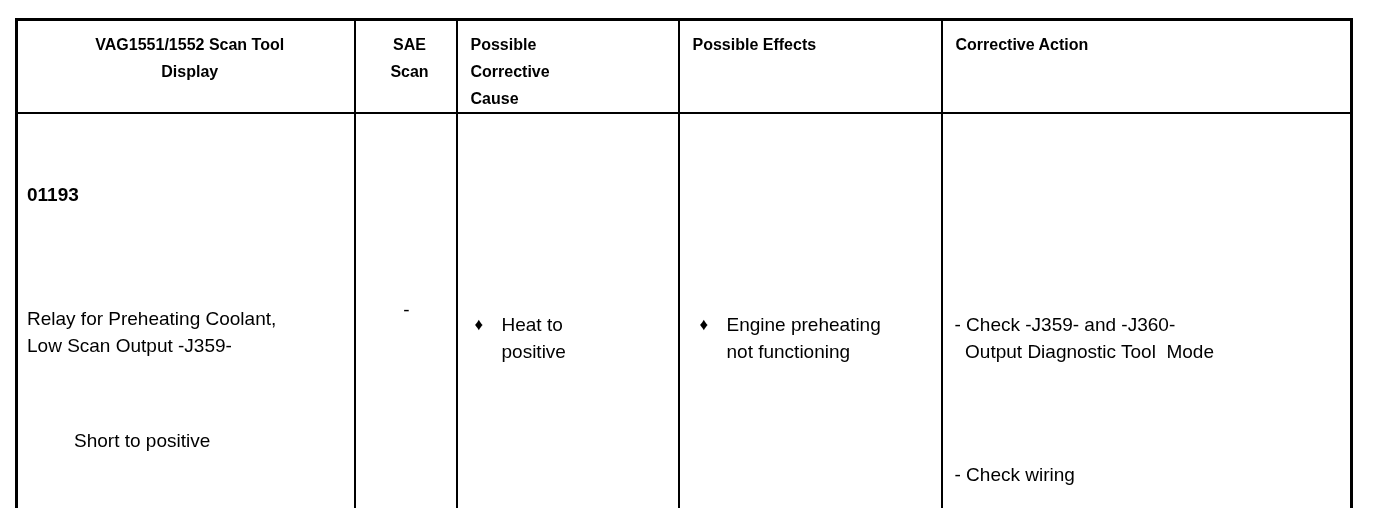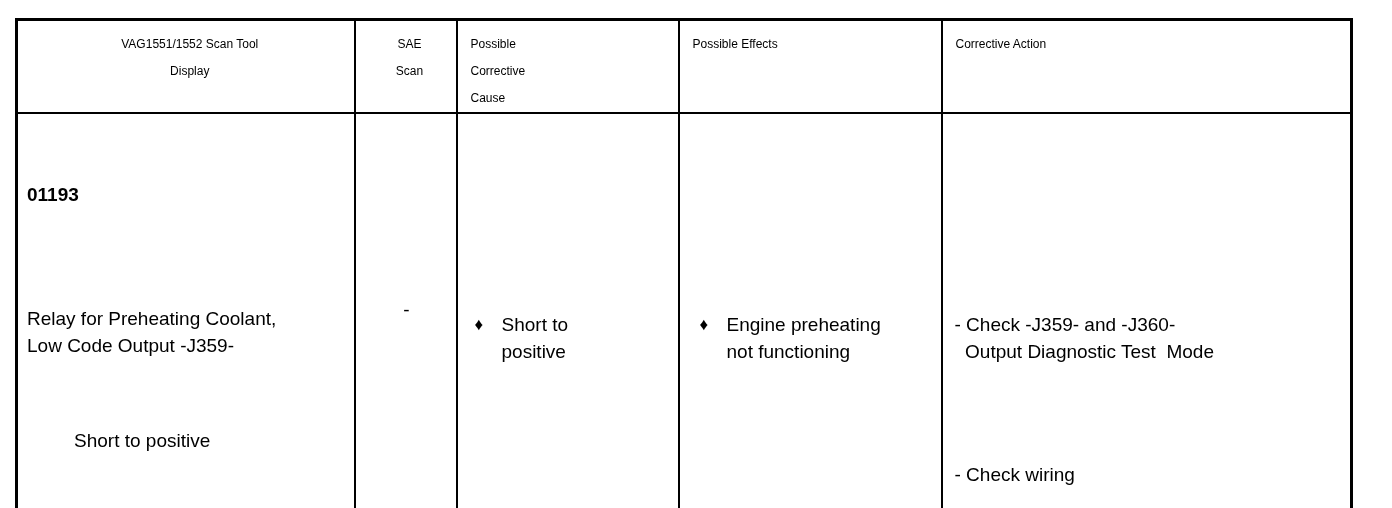--- a/index.html
+++ b/index.html
@@ -35,22 +35,22 @@
   th, td {
     vertical-align: top;
     font-size: 19px;
     line-height: 27px;
     white-space: pre-wrap;
     overflow: hidden;
   }
   thead tr { height: 93px; }
   tbody tr { height: 368px; }
   th {
-    font-weight: normal;
-    font-size: 12px;
+    font-weight: bold;
+    font-size: 16px;
     padding: 10px 0 0 8px;
     text-align: left;
   }
   th.center { text-align: center; }
   th.pad-left, td.pad-left { padding-left: 13px; }
   td { padding: 0 6px 0 8px; }
 
   
   td.cell-display { padding: 13px 6px 0 9px; }
   .dtc-code {
@@ -108,41 +108,41 @@
 Cause</th>
         <th class="pad-left">Possible Effects</th>
         <th class="pad-left">Corrective Action</th>
       </tr>
     </thead>
     <tbody>
       <tr>
         <td class="cell-display">
           <div class="dtc-code">01193</div>
           <div class="dtc-desc">Relay for Preheating Coolant,
-Low Code Output -J359-</div>
+Low Scan Output -J359-</div>
           <div class="dtc-sub">Short to positive</div>
         </td>
         <td class="cell-sae">
           <div>-</div>
         </td>
         <td class="cell-cause">
           <div class="bullet-item">
             <span class="bullet">♦</span>
-            <span class="bullet-text">Short to
+            <span class="bullet-text">Heat to
 positive</span>
           </div>
         </td>
         <td class="cell-effect">
           <div class="bullet-item">
             <span class="bullet">♦</span>
             <span class="bullet-text">Engine preheating
 not functioning</span>
           </div>
         </td>
         <td class="cell-action">
           <div class="action-item">- Check -J359- and -J360-
-  Output Diagnostic Test  Mode</div>
+  Output Diagnostic Tool  Mode</div>
           <div class="action-item">- Check wiring</div>
         </td>
       </tr>
     </tbody>
   </table>
 </div>
 
 </body></html>

